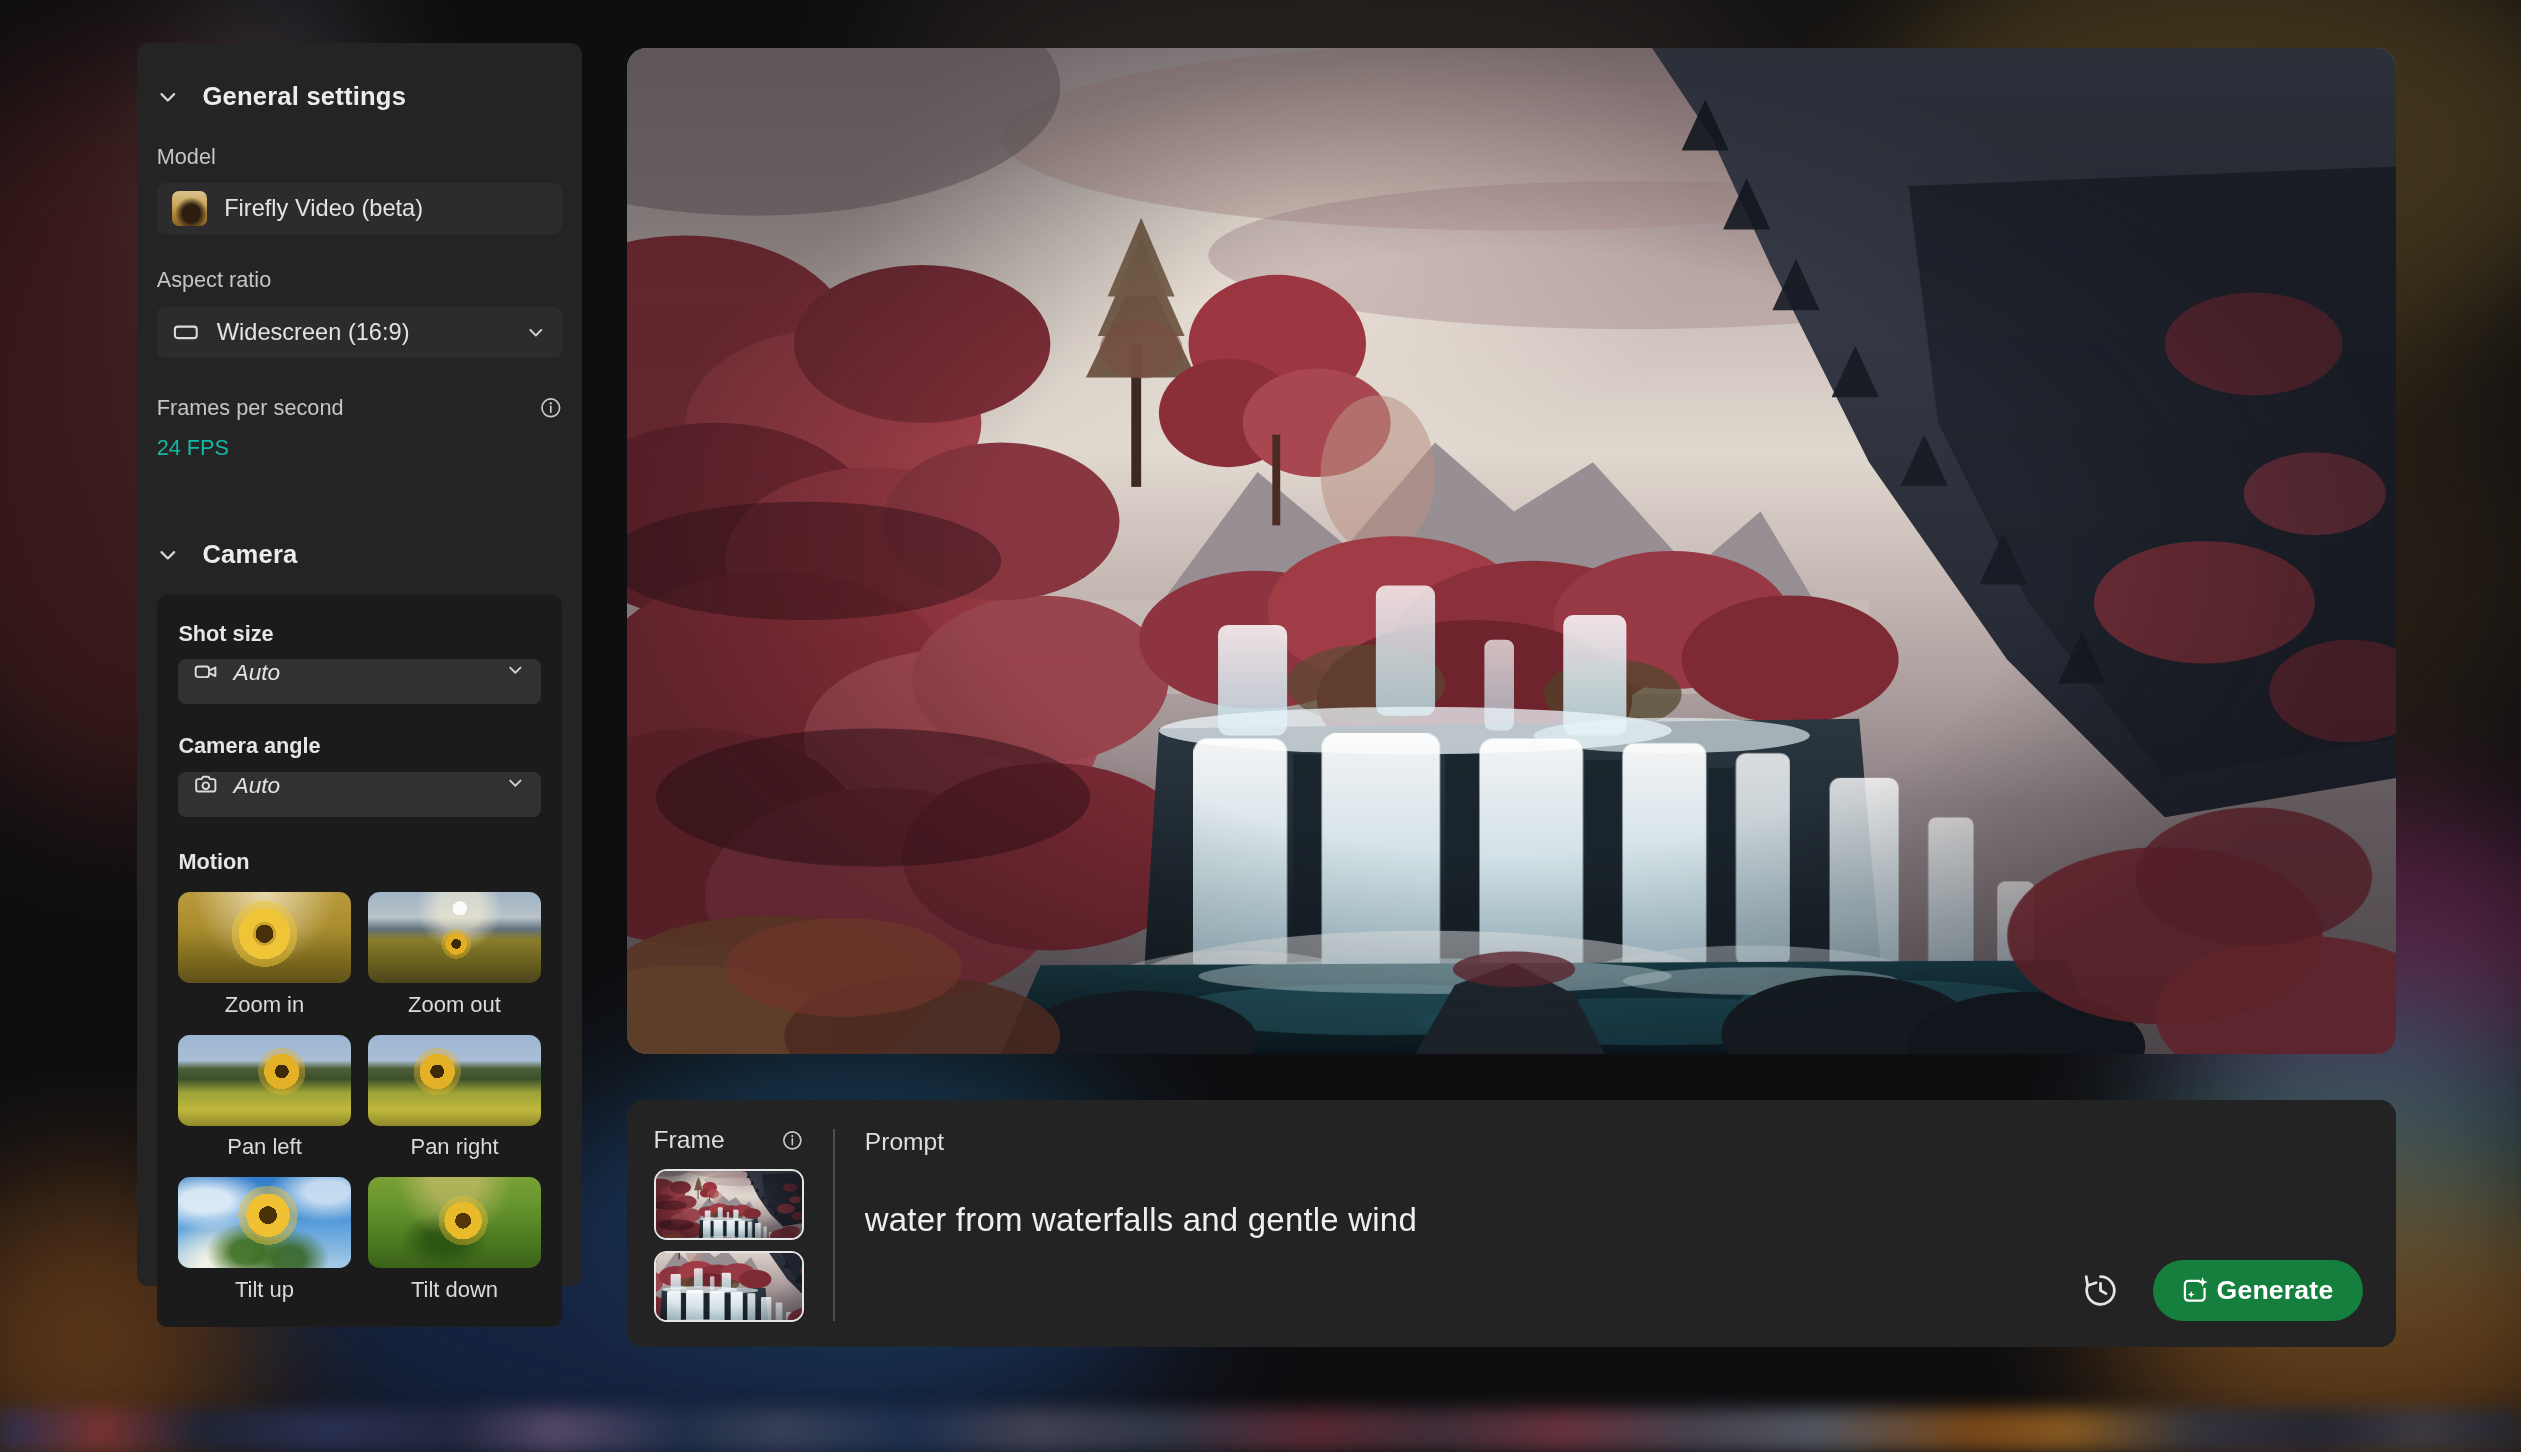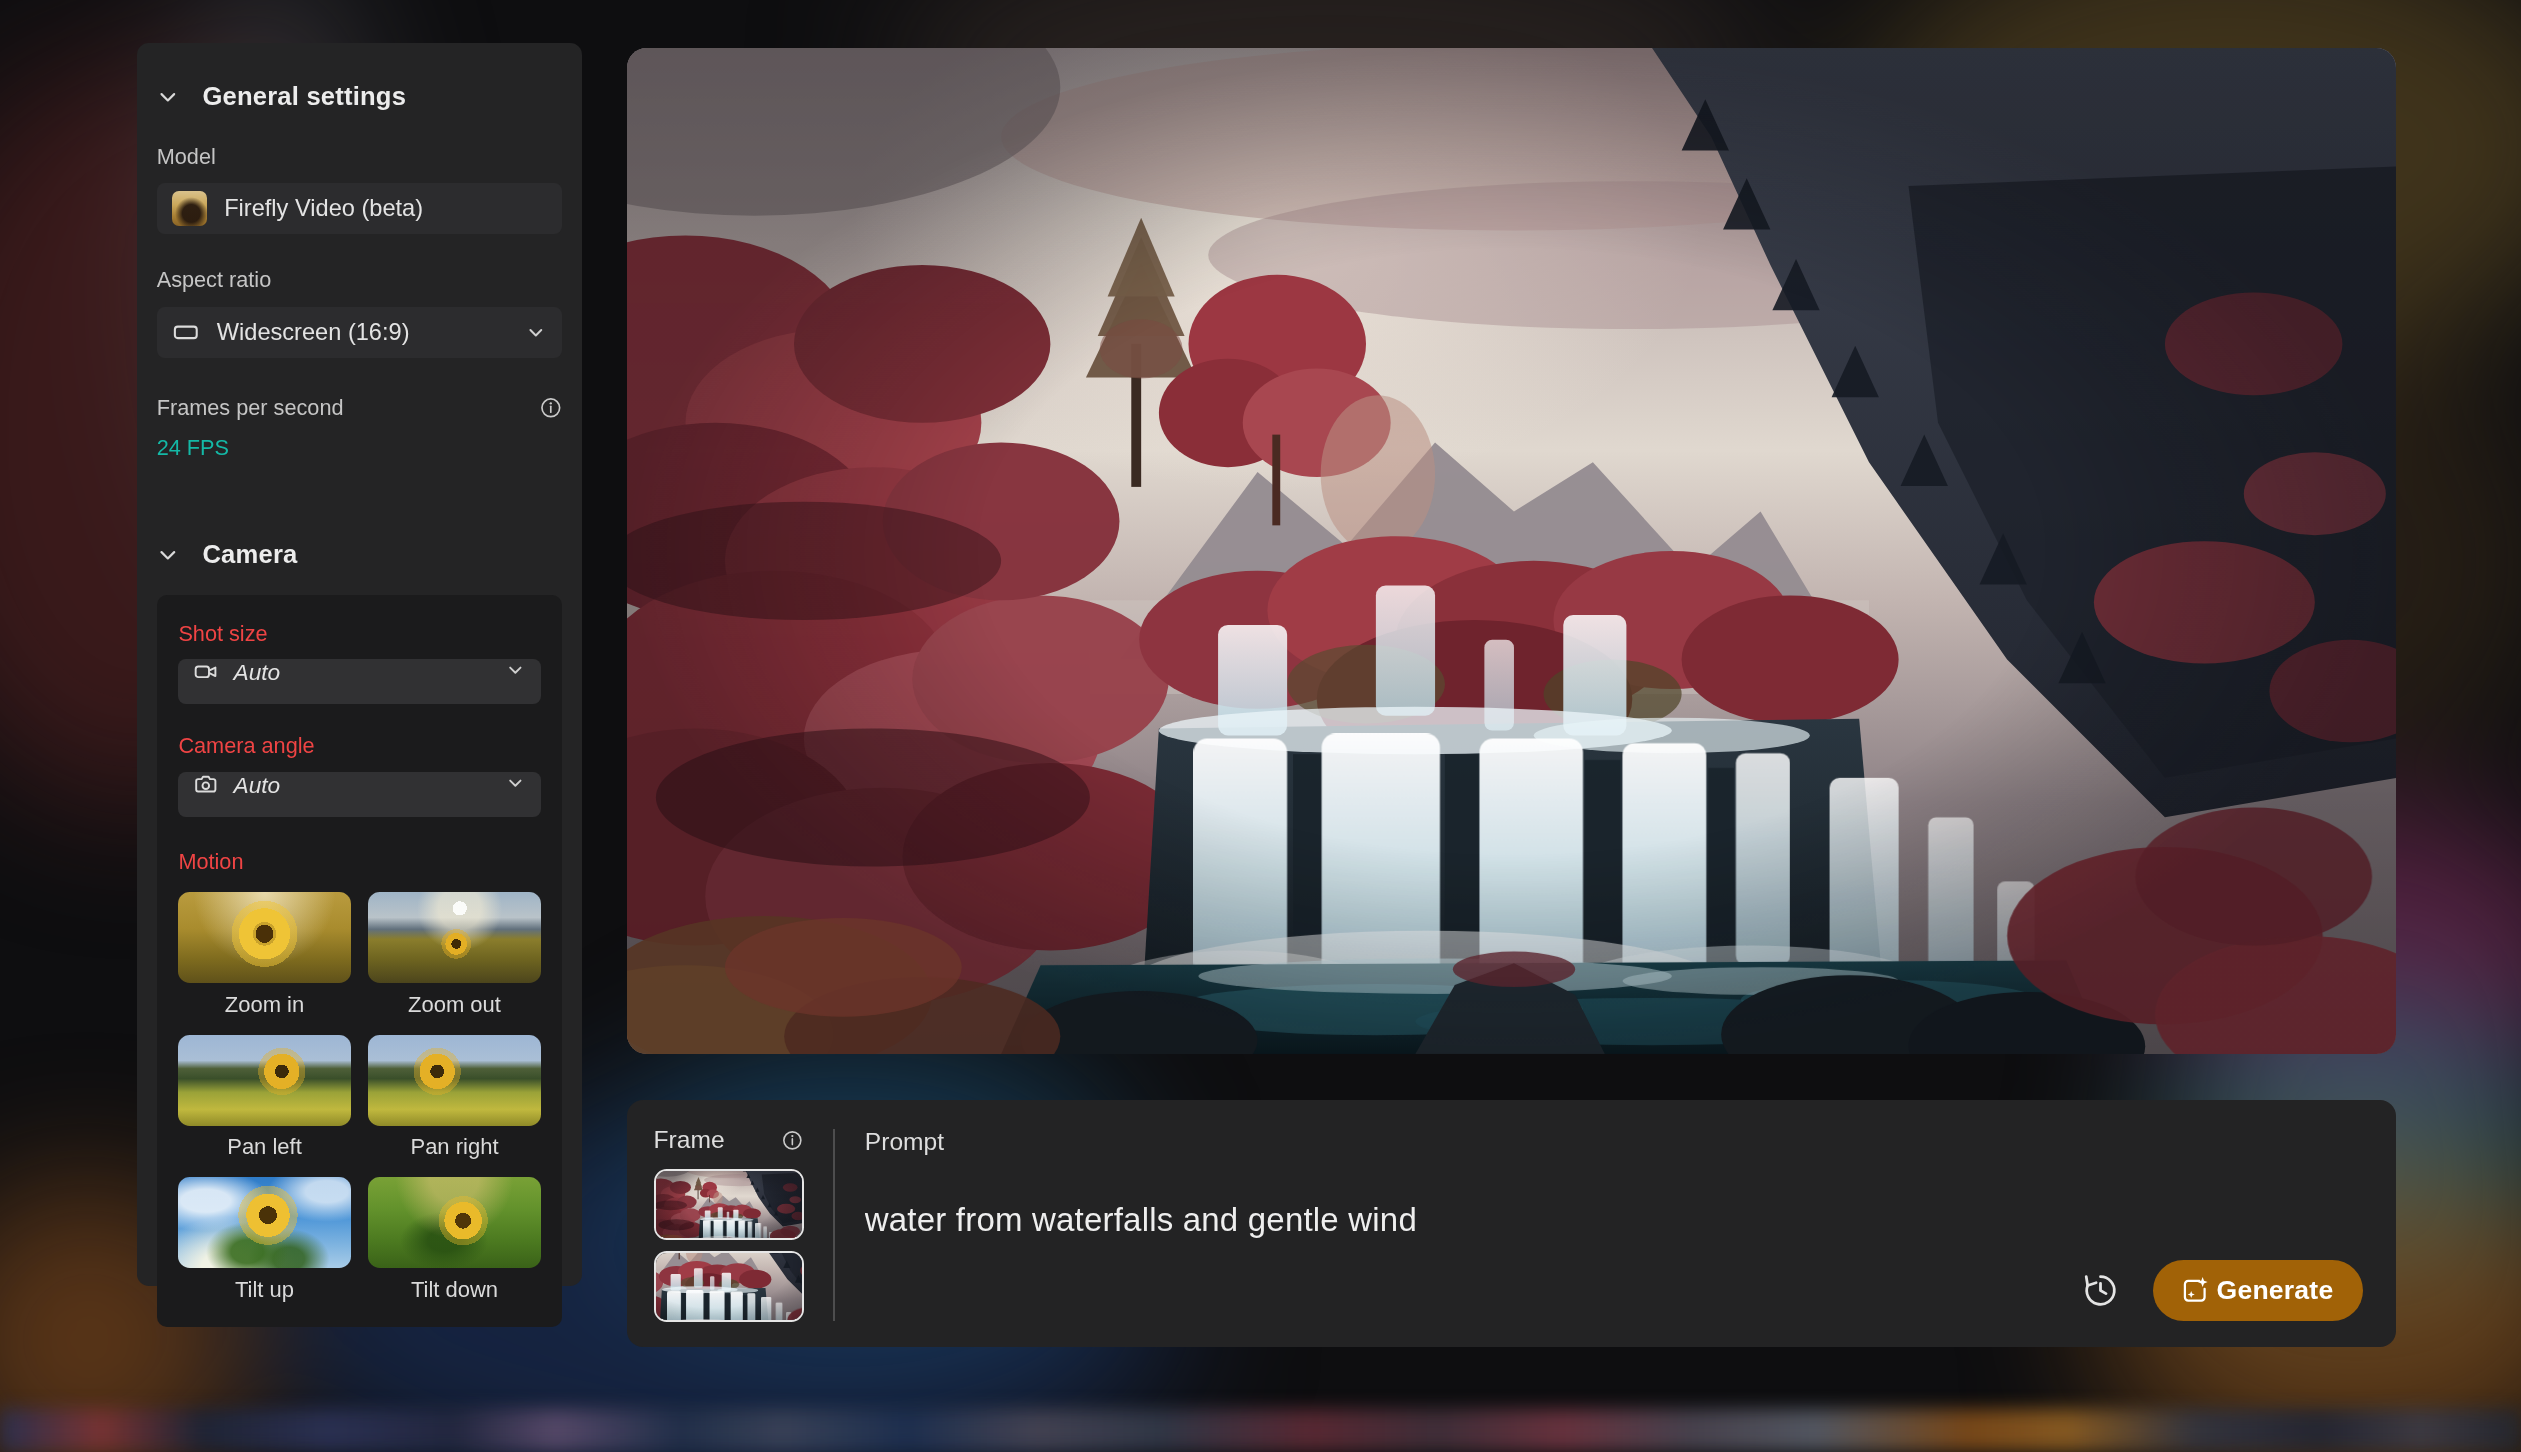--- a/index.html
+++ b/index.html
@@ -55,21 +55,21 @@
   }
   .chevron-right { margin-left:auto; }
   .fps-row { margin-top:37px; display:flex; align-items:center; justify-content:space-between; }
   .fps-row .field-label { margin-top:0; }
   .fps-value { margin-top:14.8px; font-size:21.7px; color:#14b8a6; }
 
   .camera-header { margin-top:79px; }
   .camera-panel {
     margin-top:25.6px; background:#1b1b1c; border-radius:9.9px; padding:25.6px 21.7px 23.6px 21.7px;
   }
-  .panel-label { font-size:21.7px; color:#ef4444; }
+  .panel-label { font-size:21.7px; color:#e5e5e5;font-weight:bold; }
   .dropdown {
     margin-top:12.8px; height:45px; background:#313133; border-radius:7.9px;
     display:flex; align-items:flex-start; padding:0 14.8px; gap:14.8px;
     font-size:22.7px; color:#e3e3e3; cursor:pointer;font-style:italic;
   }
   .mt { margin-top:28.6px; }
   .motion-label { margin-top:32.5px; }
   .motion-grid {
     margin-top:16.7px; display:grid; grid-template-columns:1fr 1fr;
     column-gap:17.7px; row-gap:16.7px;
@@ -136,21 +136,21 @@
     margin-top:45px; font-size:33px; color:#eeeeee; letter-spacing:0.2px;
     white-space:nowrap; overflow:hidden; cursor:text;
   }
   .actions {
     position:absolute; right:33px; bottom:25.6px;
     display:flex; align-items:center; gap:33px;
   }
   .icon-btn { background:none; border:none; padding:0; cursor:pointer; line-height:0; }
   .generate-btn {
     display:flex; align-items:center; gap:6px; height:61px; border:none; cursor:pointer;
-    border-radius:30.5px; padding:0 29.6px 0 25.6px; background:#a16207; color:#ffffff;
+    border-radius:30.5px; padding:0 29.6px 0 25.6px; background:#15803d; color:#ffffff;
     font-family:"Liberation Sans", sans-serif; font-size:26.6px; font-weight:bold; letter-spacing:0.2px;
   }
 </style>
 </head>
 <body>
 
 <div class="stage">
 
   <div class="bg">
     <div class="blob b1"></div>

